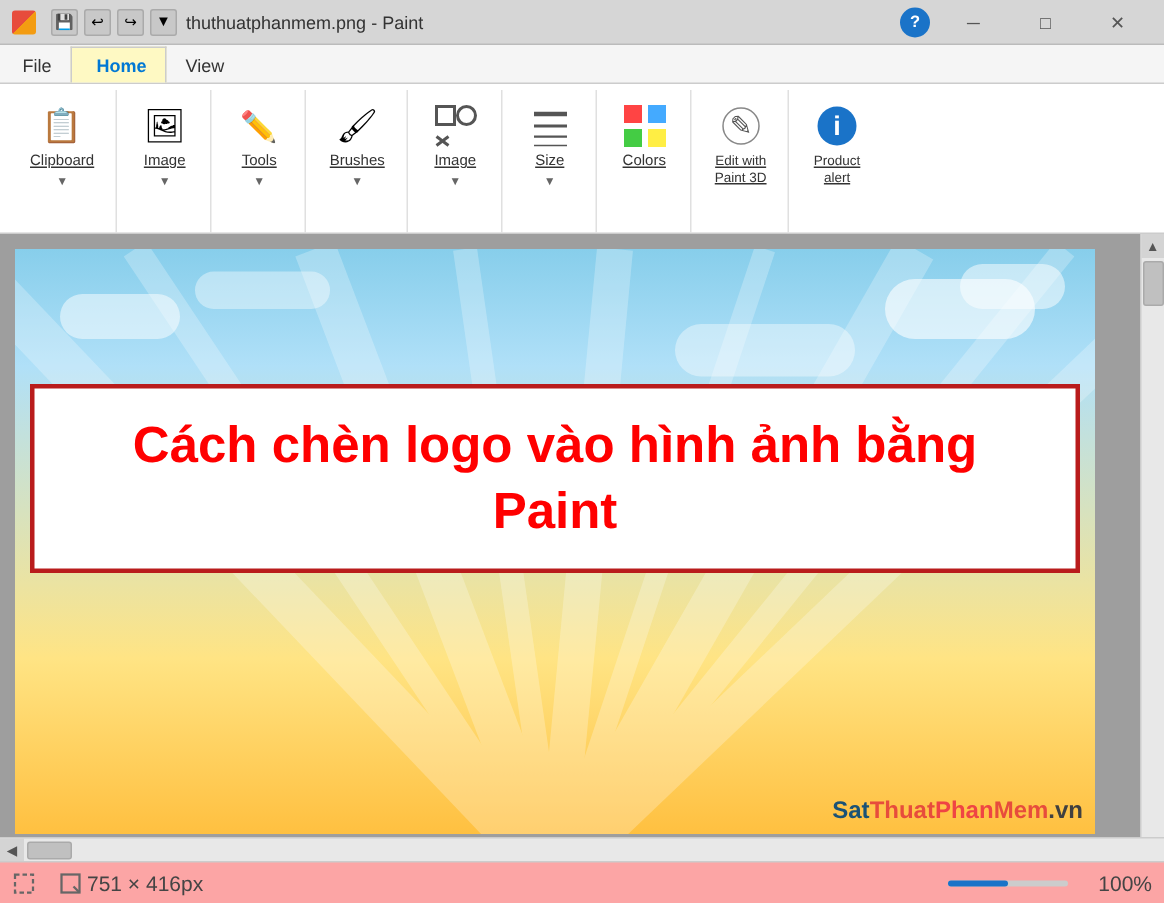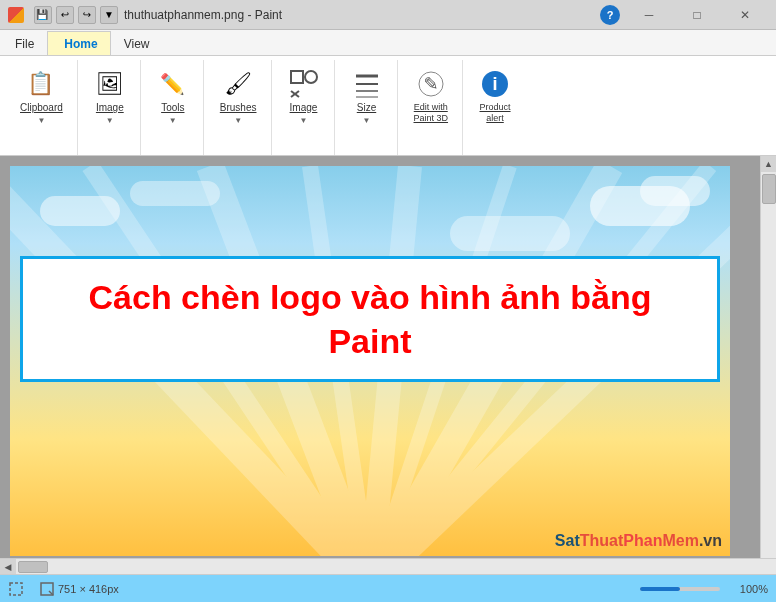--- a/index.html
+++ b/index.html
@@ -198,21 +198,21 @@
       background: linear-gradient(180deg, #87ceeb 0%, #b0e0f8 20%, #ffe484 70%, #ffc040 100%);
     }
 
     
     .text-banner {
       position: absolute;
       top: 90px;
       left: 10px;
       right: 10px;
       background: white;
-      border: 3px solid #0ea5e9;
+      border: 3px solid #b91c1c;
       padding: 16px 20px;
       text-align: center;
     }
     .banner-text {
       font-size: 34px;
       font-weight: bold;
       color: red;
       line-height: 1.3;
       font-family: Arial, sans-serif;
     }
@@ -227,27 +227,27 @@
     }
     .watermark-thu { color: #1a5276; }
     .watermark-thuat { color: #e74c3c; }
     .watermark-phan { color: #ef4444; }
     .watermark-mem { color: #e74c3c; }
     .watermark-vn { color: #404040; }
 
     
     .status-bar {
       height: 28px;
-      background: #7dd3fc;
+      background: #fca5a5;
       border-top: 1px solid #ccc;
       display: flex;
       align-items: center;
       padding: 0 8px;
       gap: 16px;
-      font-size: 11px;
+      font-size: 14px;
       color: #444;
     }
     .status-left { display: flex; align-items: center; gap: 4px; }
     .status-zoom { display: flex; align-items: center; gap: 20px; margin-left: auto; }
     .zoom-slider {
       width: 80px;
       height: 4px;
       background: #ccc;
       border-radius: 2px;
       position: relative;
@@ -382,20 +382,35 @@
             <line x1="4" y1="23" x2="26" y2="23" stroke="#555" stroke-width="1.5"></line>
             <line x1="4" y1="29" x2="26" y2="29" stroke="#555" stroke-width="1"></line>
           </svg>
         </div>
         <div class="ribbon-btn-label">Size</div>
         <div class="ribbon-btn-arrow">▼</div>
       </div>
     </div>
   </div>
 
+  <div class="ribbon-group">
+    <div class="ribbon-group-items">
+      <div class="ribbon-btn">
+        <div class="ribbon-btn-icon">
+          <svg width="32" height="32" viewBox="0 0 32 32">
+            <rect x="2" y="2" width="12" height="12" fill="#ff4444"></rect>
+            <rect x="18" y="2" width="12" height="12" fill="#44aaff"></rect>
+            <rect x="2" y="18" width="12" height="12" fill="#44cc44"></rect>
+            <rect x="18" y="18" width="12" height="12" fill="#ffee44"></rect>
+          </svg>
+        </div>
+        <div class="ribbon-btn-label">Colors</div>
+      </div>
+    </div>
+  </div>
 
   <div class="ribbon-group">
     <div class="ribbon-group-items">
       <div class="ribbon-btn">
         <div class="ribbon-btn-icon">
           <svg width="32" height="32" viewBox="0 0 32 32">
             <circle cx="16" cy="16" r="12" fill="none" stroke="#888" stroke-width="1"></circle>
             <text x="16" y="22" text-anchor="middle" font-size="18" fill="#555">✎</text>
           </svg>
         </div>

